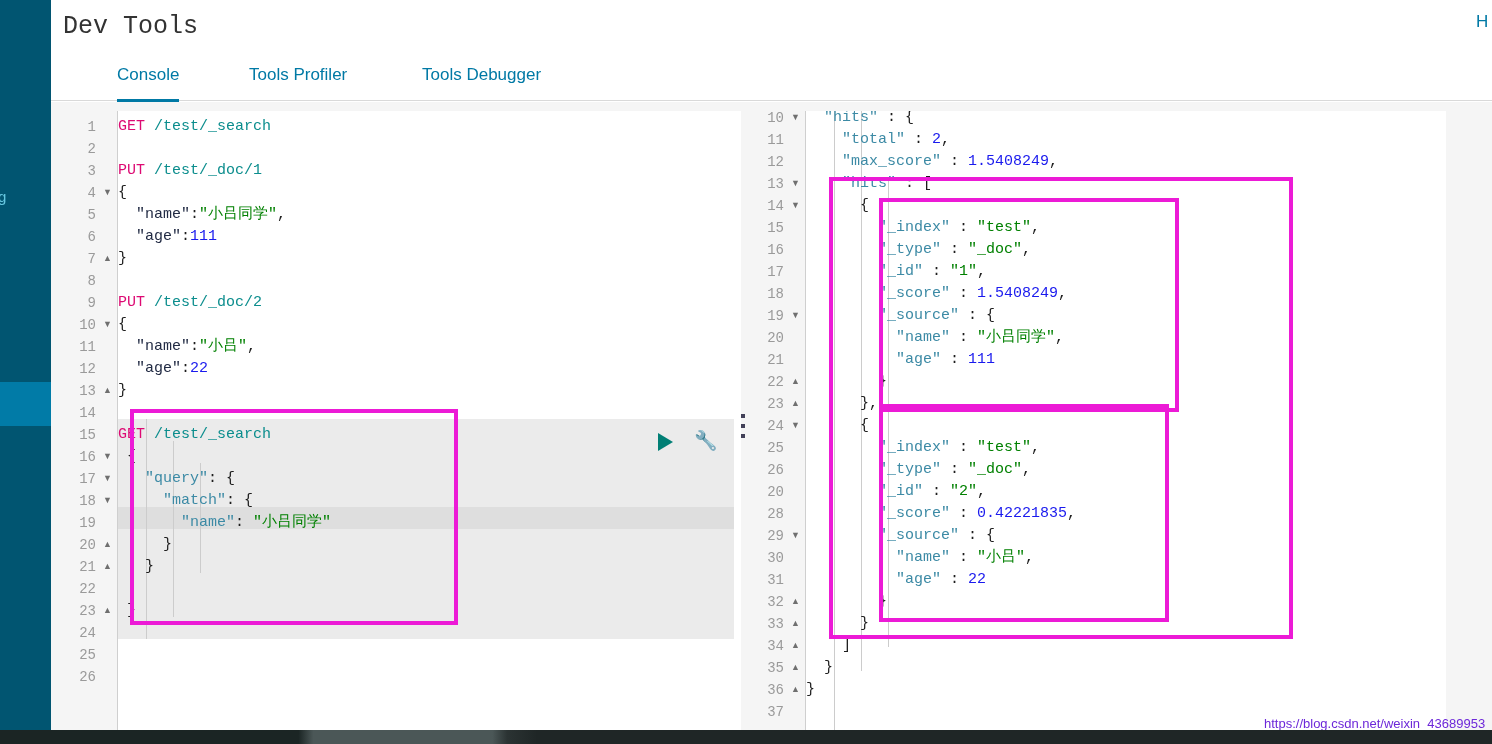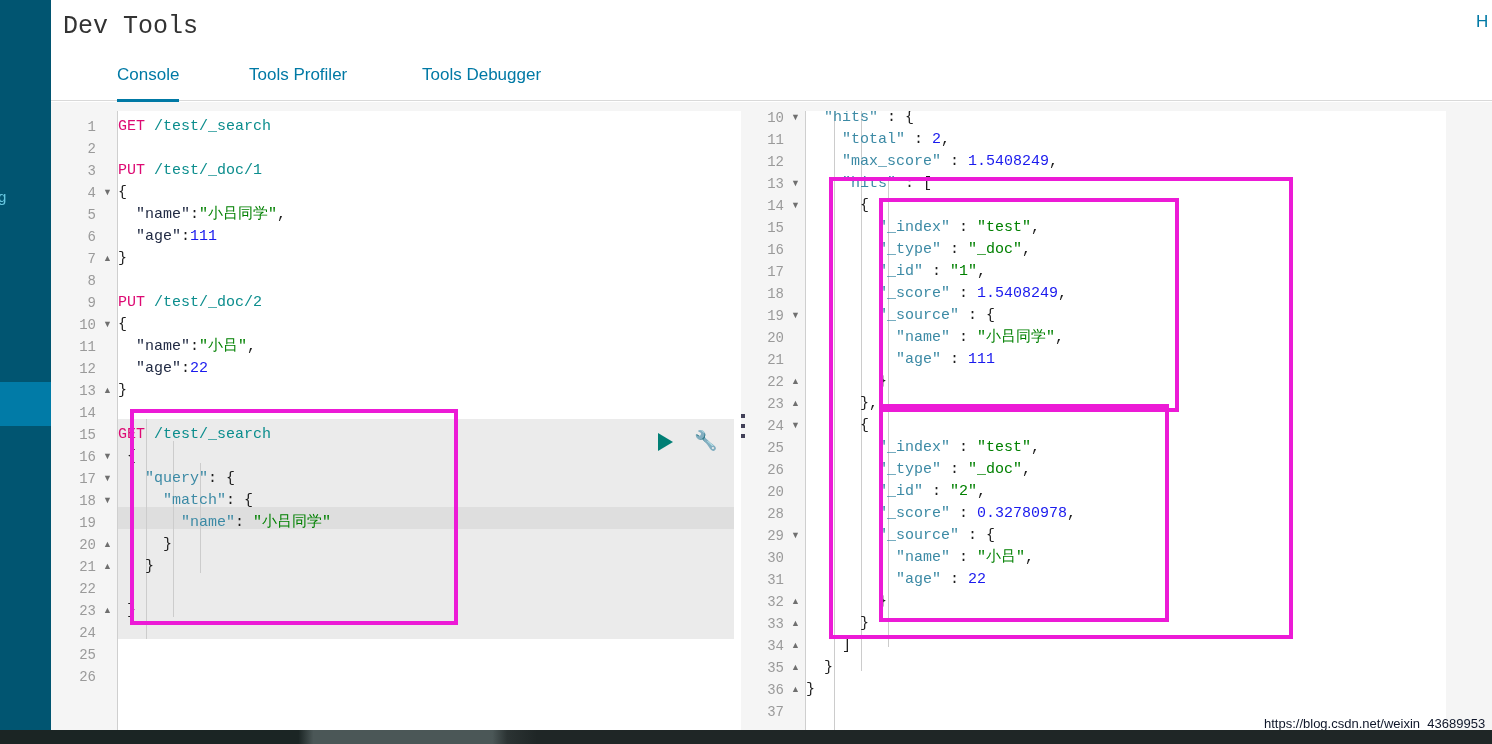--- a/index.html
+++ b/index.html
@@ -255,21 +255,21 @@
   #annot-hits    { left: 829px; top: 177px; width: 464px; height: 462px; }
   #annot-hit-1   { left: 879px; top: 198px; width: 300px; height: 214px; }
   #annot-hit-2   { left: 879px; top: 404px; width: 290px; height: 218px; }
 
   
   #watermark {
     position: absolute;
     left: 1213px;
     top: 716px;
     font-size: 13px;
-    color: #0f172a;
+    color: #6d28d9;
     white-space: nowrap;
     font-family: "Liberation Sans", sans-serif;
   }
   #taskbar {
     position: absolute;
     left: 0;
     top: 730px;
     width: 1492px;
     height: 14px;
     background: linear-gradient(90deg,#1b2524 0%,#1b2524 20%,#4b5757 21%,#4b5757 33%,#2b3333 34%,#1f2626 36%,#1f2626 100%);
@@ -440,21 +440,21 @@
           <div class="line" style="top: 172px;"><span class="k-key2">        "_score"</span><span class="k-punct"> : </span><span class="k-num">1.5408249</span><span class="k-punct">,</span></div>
           <div class="line" style="top: 194px;"><span class="k-key2">        "_source"</span><span class="k-punct"> : {</span></div>
           <div class="line" style="top: 216px;"><span class="k-key2">          "name"</span><span class="k-punct"> : </span><span class="k-str">"小吕同学"</span><span class="k-punct">,</span></div>
           <div class="line" style="top: 238px;"><span class="k-key2">          "age"</span><span class="k-punct"> : </span><span class="k-num">111</span></div>
           <div class="line" style="top: 260px;"><span class="k-punct">        }</span></div>
           <div class="line" style="top: 282px;"><span class="k-punct">      },</span></div>
           <div class="line" style="top: 304px;"><span class="k-punct">      {</span></div>
           <div class="line" style="top: 326px;"><span class="k-key2">        "_index"</span><span class="k-punct"> : </span><span class="k-str">"test"</span><span class="k-punct">,</span></div>
           <div class="line" style="top: 348px;"><span class="k-key2">        "_type"</span><span class="k-punct"> : </span><span class="k-str">"_doc"</span><span class="k-punct">,</span></div>
           <div class="line" style="top: 370px;"><span class="k-key2">        "_id"</span><span class="k-punct"> : </span><span class="k-str">"2"</span><span class="k-punct">,</span></div>
-          <div class="line" style="top: 392px;"><span class="k-key2">        "_score"</span><span class="k-punct"> : </span><span class="k-num">0.32780978</span><span class="k-punct">,</span></div>
+          <div class="line" style="top: 392px;"><span class="k-key2">        "_score"</span><span class="k-punct"> : </span><span class="k-num">0.42221835</span><span class="k-punct">,</span></div>
           <div class="line" style="top: 414px;"><span class="k-key2">        "_source"</span><span class="k-punct"> : {</span></div>
           <div class="line" style="top: 436px;"><span class="k-key2">          "name"</span><span class="k-punct"> : </span><span class="k-str">"小吕"</span><span class="k-punct">,</span></div>
           <div class="line" style="top: 458px;"><span class="k-key2">          "age"</span><span class="k-punct"> : </span><span class="k-num">22</span></div>
           <div class="line" style="top: 480px;"><span class="k-punct">        }</span></div>
           <div class="line" style="top: 502px;"><span class="k-punct">      }</span></div>
           <div class="line" style="top: 524px;"><span class="k-punct">    ]</span></div>
           <div class="line" style="top: 546px;"><span class="k-punct">  }</span></div>
           <div class="line" style="top: 568px;"><span class="k-punct">}</span></div>
           <div class="line" style="top: 590px;"></div>
         </div>

